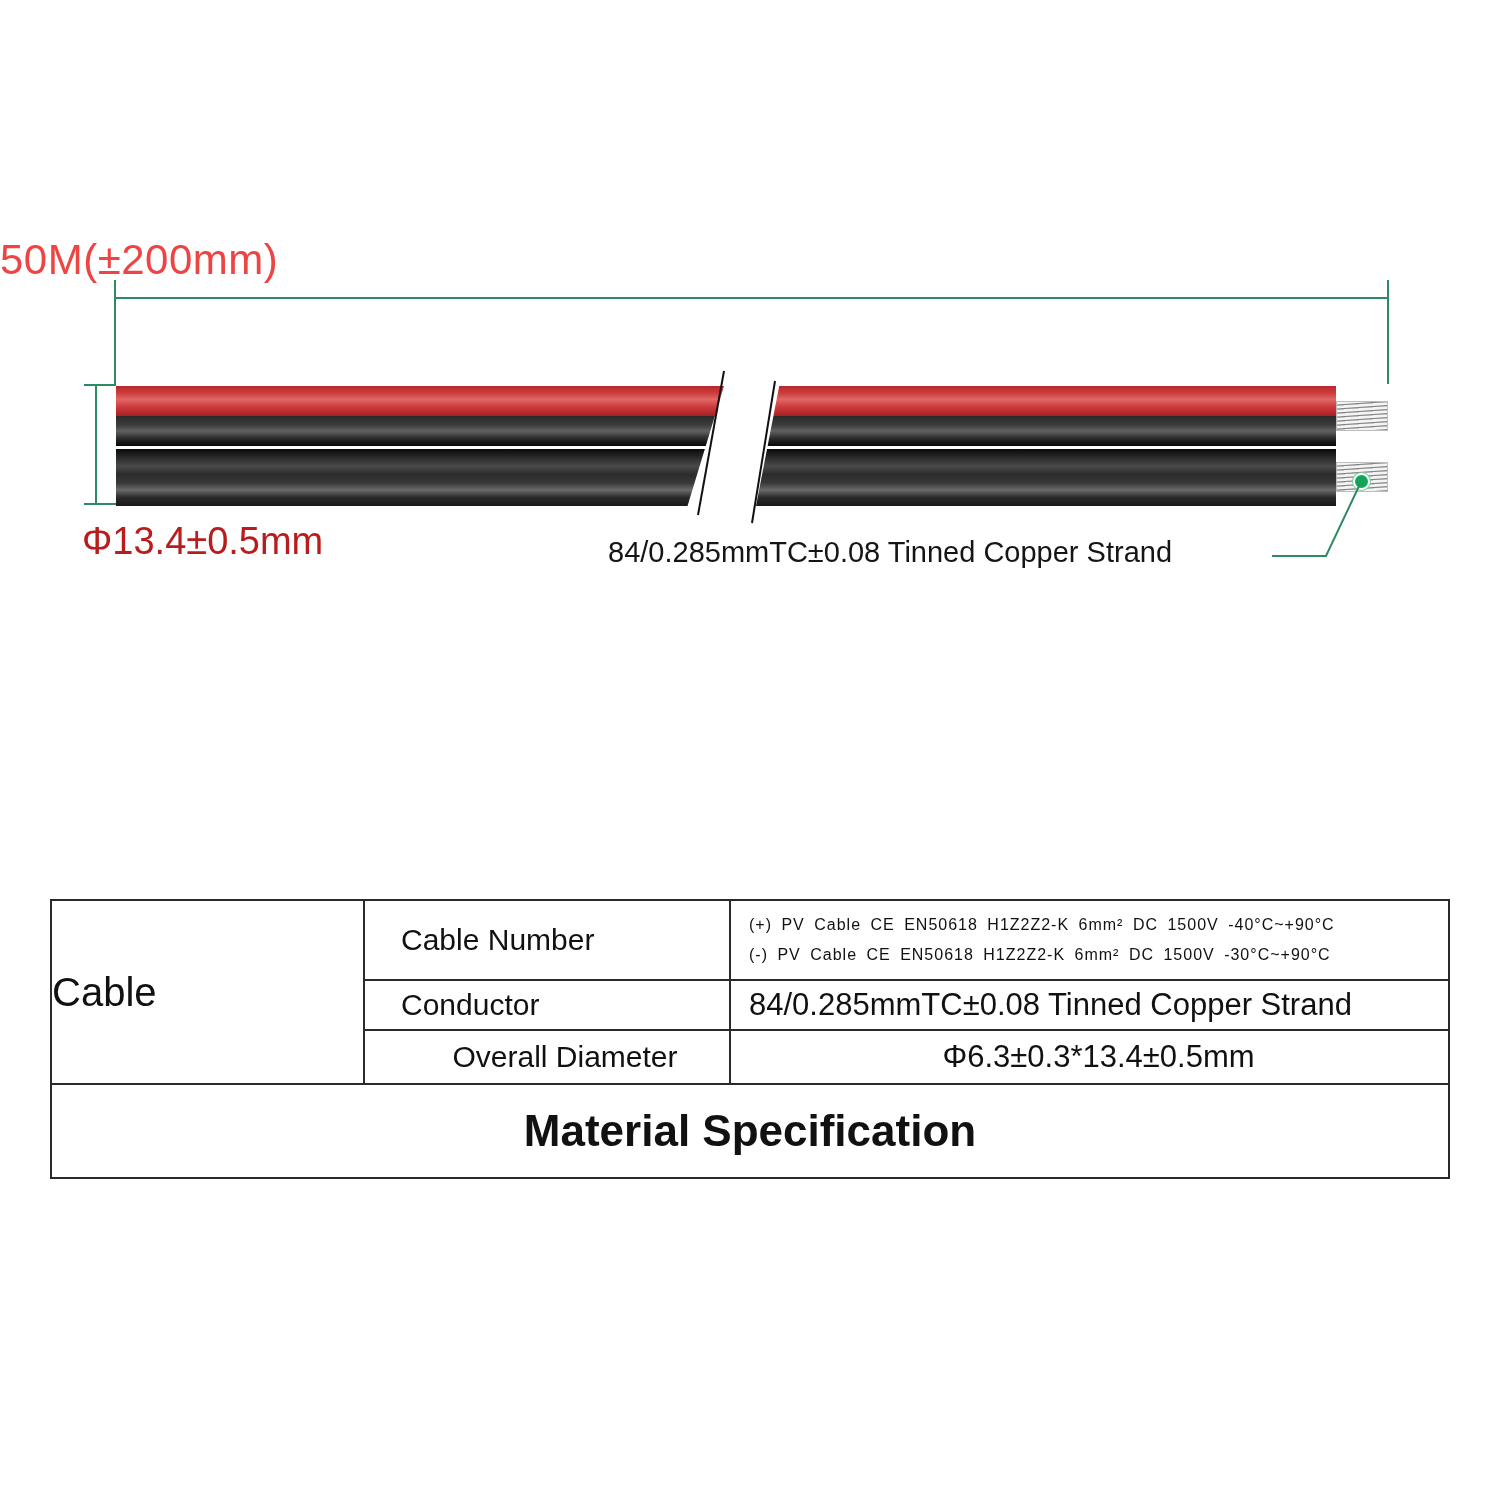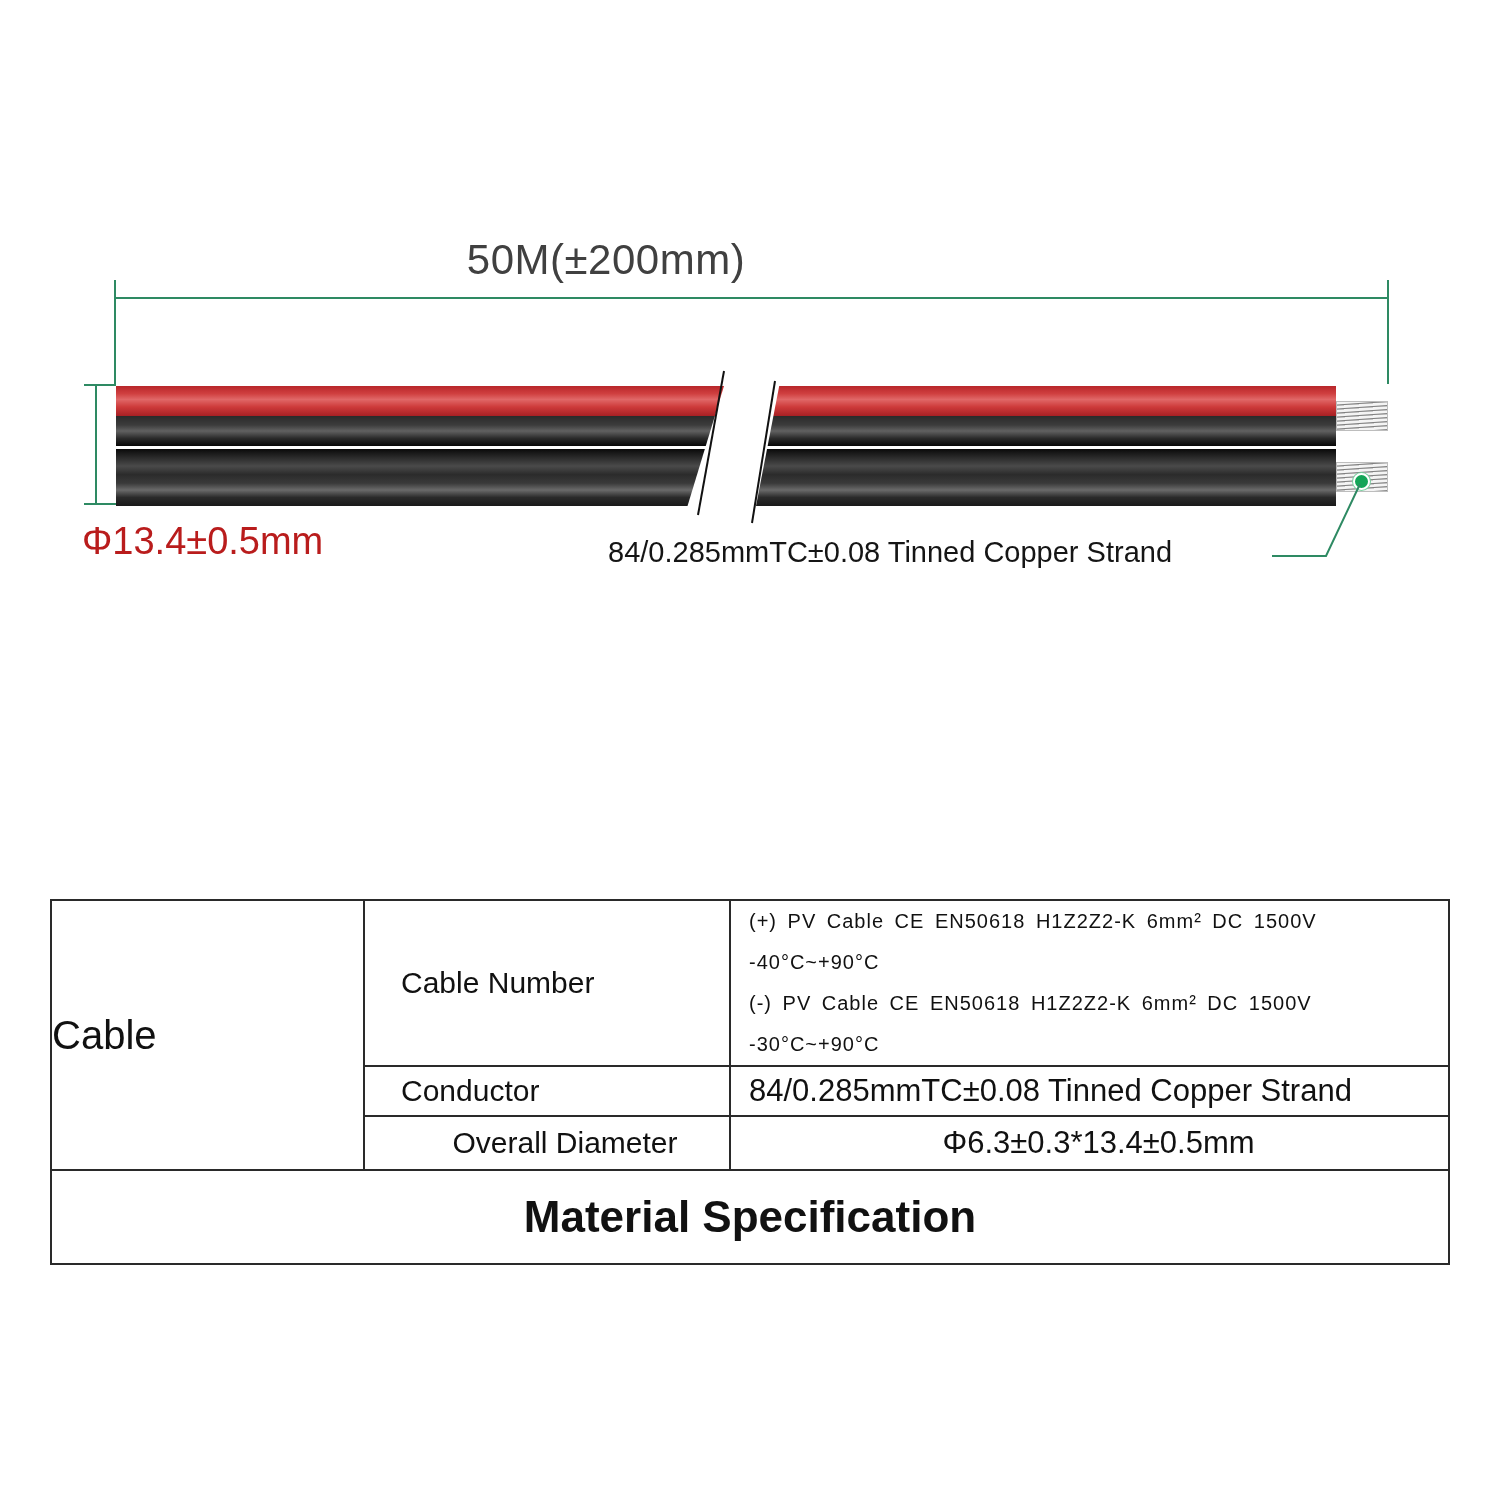--- a/index.html
+++ b/index.html
@@ -3,22 +3,22 @@
 <meta charset="utf-8">
 <style>
   html, body { margin: 0; padding: 0; background: #ffffff; }
   body { width: 1500px; height: 1500px; position: relative; overflow: hidden;
          font-family: "Liberation Sans", "DejaVu Sans", sans-serif; color: #111; }
   .abs { position: absolute; }
 
   
   .dim { position: absolute; background: #2e8a63; }
 
-  .title-len { left: 0; width: 1212px; top: 236px; text-align: center;
-               font-size: 42px; letter-spacing: 0.5px; color: #404040; }
+  .title-len { left: 0; width: 1212px; top: 236px; text-align: left;
+               font-size: 42px; letter-spacing: 0.5px; color: #ef4444; }
   .diam-label { left: 82px; top: 520px; font-size: 38px; color: #b91c1c; }
   .strand-label { left: 608px; top: 536px; font-size: 29px; color: #151515; }
 
   
   .cable { position: absolute; top: 386px; height: 120px; }
   .core-red { position: absolute; left: 0; right: 0; top: 0; height: 30px;
               background: linear-gradient(#b8262a 0%, #cf3f3f 25%, #e06767 45%, #cd3a3a 70%, #a72024 100%); }
   .core-blk1 { position: absolute; left: 0; right: 0; top: 30px; height: 30px;
                background: linear-gradient(#2a2a2a 0%, #3c3c3c 30%, #616161 50%, #2a2a2a 75%, #080808 100%); }
   .gap { position: absolute; left: 0; right: 0; top: 60px; height: 3px; background: #ffffff; }
@@ -31,21 +31,21 @@
   .dot { position: absolute; width: 13px; height: 13px; border-radius: 50%;
          background: #13a557; border: 2px solid #ffffff; box-shadow: 0 0 0 1px #7ad0a0; }
 
   
   table.spec { position: absolute; left: 50px; top: 899px; width: 1400px;
                border-collapse: collapse; }
   table.spec td { border: 2px solid #2a2a2a; padding: 0; vertical-align: middle; }
   .c-main { width: 311px; text-align: left; font-size: 40px; }
   .c-label { width: 328px; padding-left: 36px !important; font-size: 30px; }
   .c-val { font-size: 31px; padding-left: 18px !important; }
-  .c-val-small { font-size: 20px; padding-left: 18px !important; line-height: 41px; letter-spacing: 1px; word-spacing: 4px; }
+  .c-val-small { font-size: 16px; padding-left: 18px !important; line-height: 30px; letter-spacing: 1px; word-spacing: 4px; }
   .c-foot { text-align: center; font-size: 44px; height: 92px; font-weight: bold; }
 </style>
 </head>
 <body>
 
 <div class="abs title-len">50M(±200mm)</div>
 <div class="dim" style="left:115px; top:297px; width:1274px; height:2px;"></div>
 <div class="dim" style="left:114px; top:280px; width:2px; height:106px;"></div>
 <div class="dim" style="left:1387px; top:280px; width:2px; height:104px;"></div>
 

